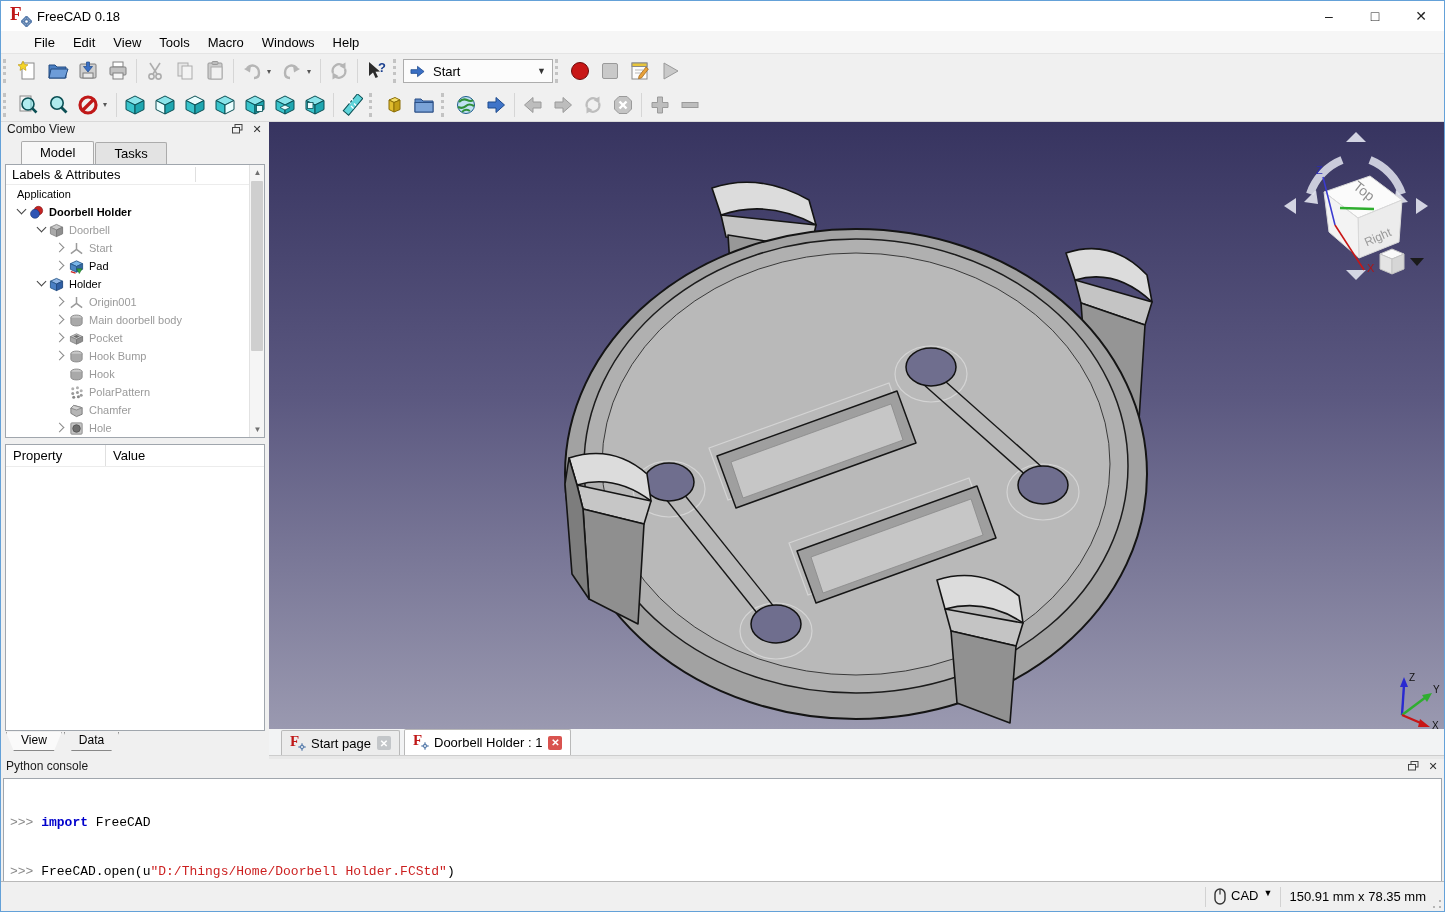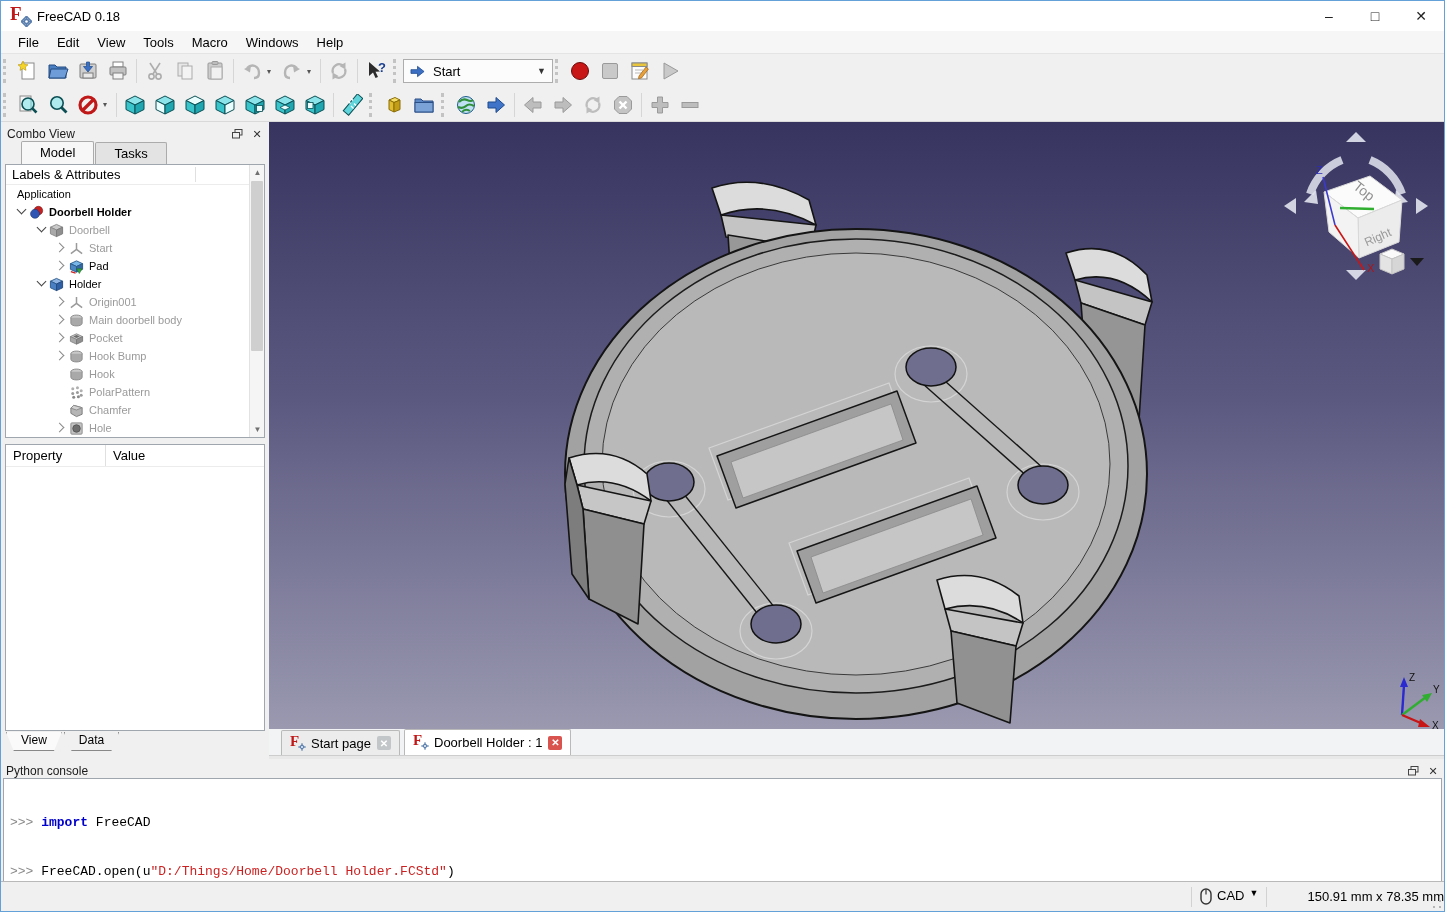--- a/index.html
+++ b/index.html
@@ -12,38 +12,38 @@
   }
   
   .titlebar { position:absolute; top:0; left:0; right:0; height:30px; background:#ffffff; display:flex; align-items:center; }
   .fc-logo { width:20px; height:20px; margin:0 7px 0 9px; position:relative; }
   .fc-logo .f { position:absolute; left:0; top:-3px; color:#c01818; font-weight:bold; font-size:19px; font-family:"Liberation Serif",serif; }
   .fc-logo svg { position:absolute; right:-2px; bottom:-1px; }
   .title-text { font-size:13px; }
   .win-controls { margin-left:auto; display:flex; height:100%; }
   .win-btn { width:46px; height:100%; display:flex; align-items:center; justify-content:center; font-size:14px; color:#222; }
   
-  .menubar { position:absolute; top:30px; left:0; right:0; height:23px; background:#f6f6f6; display:flex; align-items:center; padding-left:8px; border-bottom:1px solid #e4e4e4;}
+  .menubar { position:absolute; top:30px; left:0; right:0; height:23px; background:#f6f6f6; display:flex; align-items:center; padding-left:24px; border-bottom:1px solid #e4e4e4;}
   .menu-item { padding:2px 9px; font-size:13px; }
   
   .tbrow { position:absolute; left:0; right:0; background:#f0f0f0; display:flex; align-items:center; }
   .tb1 { top:53px; height:34px; }
   .tb2 { top:87px; height:34px; border-bottom:1px solid #d9d9d9; }
   .tb-handle { width:8px; height:24px; margin:0 2px; border-left:3px dotted #c3c3c3; }
   .tbtn { width:30px; height:30px; border:0; background:transparent; display:flex; align-items:center; justify-content:center; padding:0; }
   .tbtn svg { width:22px; height:22px; }
   .dd-arrow { width:10px; font-size:8px; color:#555; text-align:left; }
   .tb-sep { width:1px; height:24px; background:#d6d6d6; margin:0 3px; }
   .wb-select { display:flex; align-items:center; gap:8px; width:150px; height:24px; background:#fcfcfc; border:1px solid #adadad; padding:0 6px; font-size:13px; }
   .wb-select .caret { margin-left:auto; font-size:9px; color:#333; }
   
   .main { position:absolute; top:121px; left:0; width:100%; height:637px; }
   
   .combo { position:absolute; left:1px; top:0; width:266px; height:634px; background:#f0f0f0; }
-  .panel-header { height:19px; display:flex; align-items:flex-end; padding:0 4px 0 5px; font-size:12px; color:#1a1a1a;gap:28px; }
+  .panel-header { height:19px; display:flex; align-items:flex-start; padding:0 4px 0 5px; font-size:12px; color:#1a1a1a;gap:28px; }
   .panel-header .ph-btns { margin-left:auto; display:flex; gap:6px; align-items:center; }
   .ph-btn { width:14px; height:14px; display:flex; align-items:center; justify-content:center; font-size:11px; color:#333; }
   .combo-tabs { display:flex; padding-left:19px; height:23px; align-items:flex-end; }
   .ctab { padding:3px 18px 3px 18px; font-size:13px; border:1px solid #ababab; border-bottom:none; background:#e3e3e3; margin-right:1px; border-radius:2px 2px 0 0;}
   .ctab.active { background:#f7f7f7; position:relative; top:0px; padding-bottom:4px; }
   .treebox { position:absolute; left:3px; right:3px; top:42px; height:274px; background:#fff; border:1px solid #a0a6ad; overflow:hidden; }
   .tree-header { height:20px; line-height:20px; padding-left:6px; font-size:13px; border-bottom:1px solid #ececec; position:relative;}
   .tree-header::after { content:""; position:absolute; right:68px; top:2px; bottom:2px; width:1px; background:#e0e0e0; }
   .trow { height:18px; display:flex; align-items:center; font-size:11px; white-space:nowrap; }
   .trow .lbl { margin-left:4px; }
@@ -88,21 +88,21 @@
   .console-body { position:absolute; top:19px; left:2px; right:2px; bottom:1px; background:#fff; border:1px solid #a0a6ad; padding:3px 6px; font-family:"Liberation Mono", monospace; font-size:13px; line-height:16.4px; white-space:pre; overflow:hidden;}
   .c-prompt { color:#8a8a8a; }
   .c-kw { color:#0000cc; font-weight:bold; }
   .c-str { color:#cc1f1f; }
   .c-code { color:#000; }
   
   .statusbar { position:absolute; bottom:0; left:0; right:0; height:30px; background:#f0f0f0; border-top:1px solid #b9b9b9; display:flex; align-items:center; }
   .sb-right { margin-left:auto; display:flex; align-items:center; height:100%; }
   .sb-sep { width:1px; height:20px; background:#d2d2d2; margin:0 8px; }
   .sb-cad { display:flex; align-items:flex-start; gap:5px; font-size:13px; }
-  .sb-dims { font-size:13px; padding-right:0;margin-left:32px; }
+  .sb-dims { font-size:13px; padding-right:18px; }
   .grip { position:absolute; right:2px; bottom:2px; width:10px; height:10px;
     background:radial-gradient(circle at 8px 2px,#b5b5b5 1px,transparent 1.4px),
                radial-gradient(circle at 8px 8px,#b5b5b5 1px,transparent 1.4px),
                radial-gradient(circle at 2px 8px,#b5b5b5 1px,transparent 1.4px);}
 </style>
 </head>
 <body>
 
 <div class="window">
 

